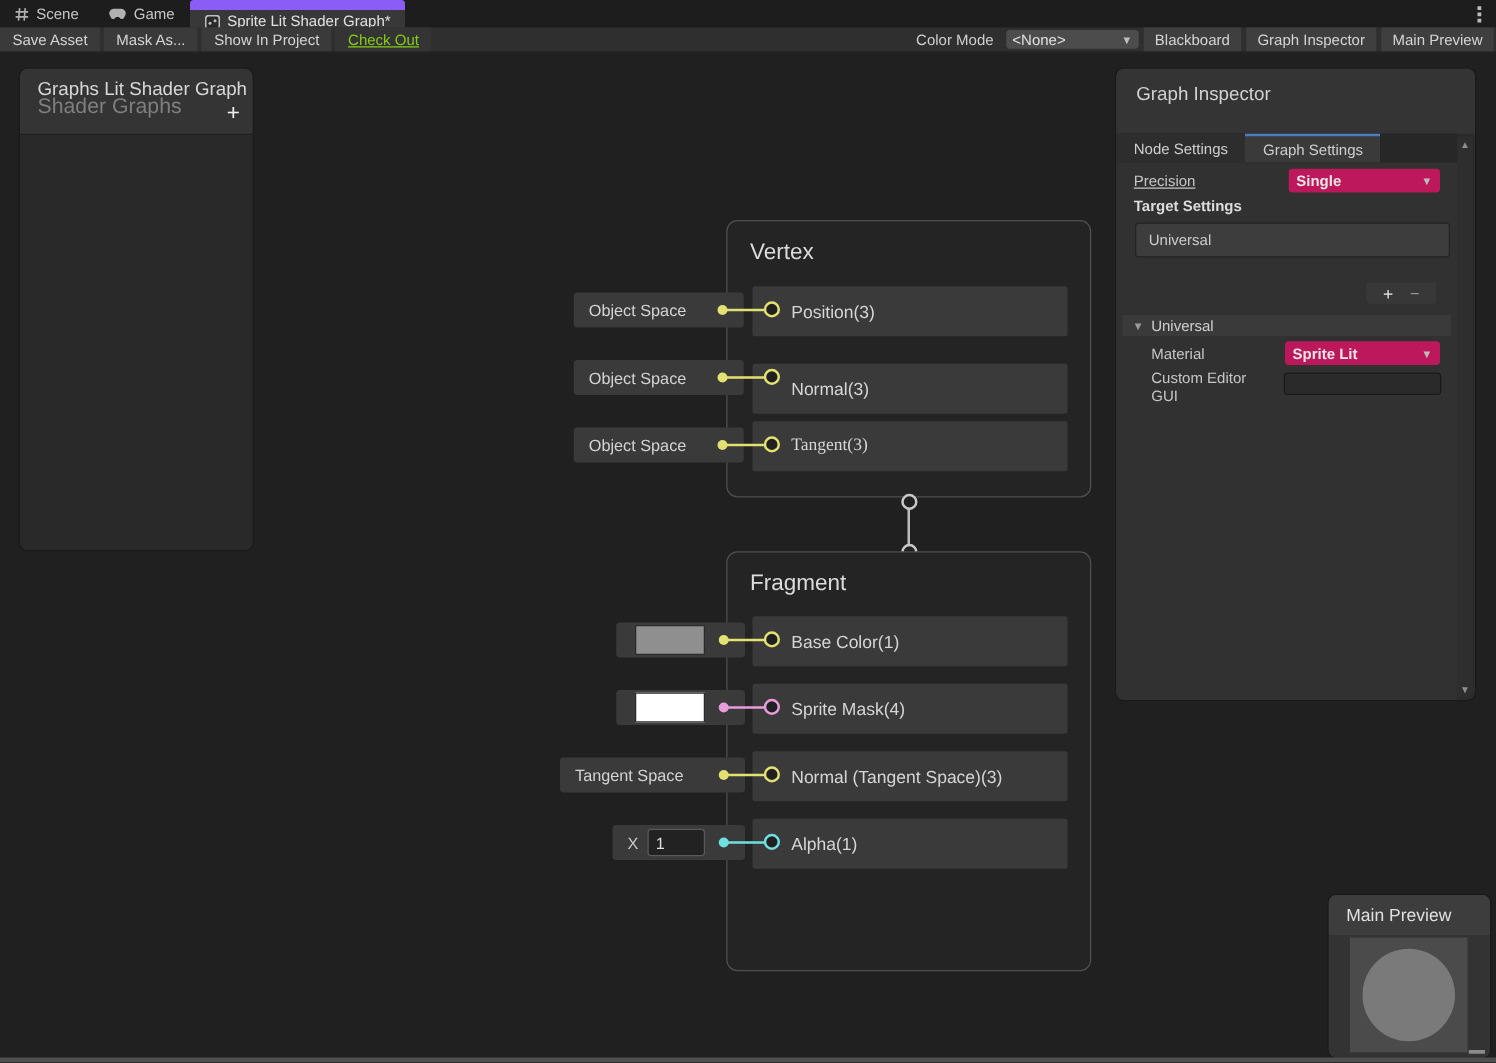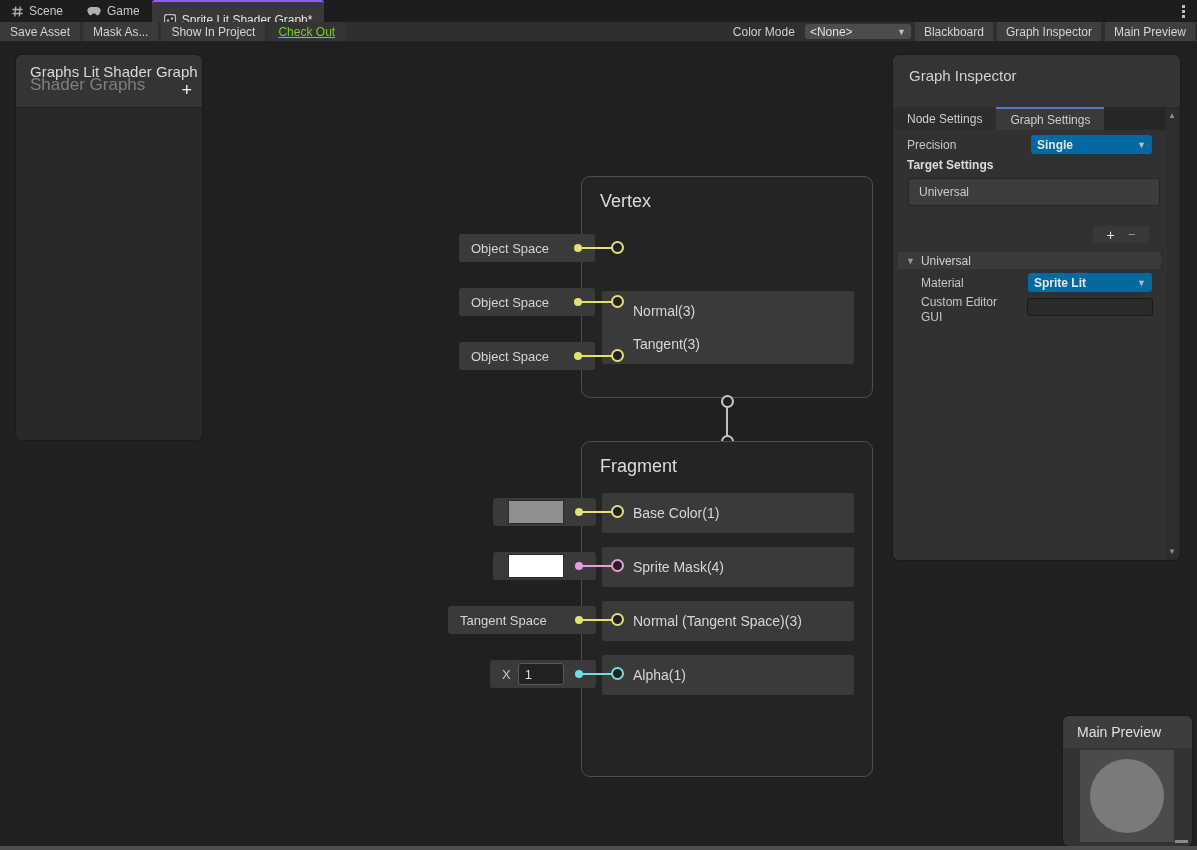--- a/index.html
+++ b/index.html
@@ -7,21 +7,21 @@
     width:1197px;height:850px;
     font-family:"Liberation Sans",sans-serif;
     background:#202020;overflow:hidden;
     -webkit-font-smoothing:antialiased;
   }
   #window{position:relative;width:1197px;height:850px;background:#202020;}
 
   
   .tabbar{position:absolute;left:0;top:0;width:1197px;height:22px;background:#1d1d1d;display:flex;align-items:stretch;}
   .tab{display:flex;align-items:center;gap:6px;padding:0 12px;font-size:12px;color:#c8c8c8;cursor:default;}
-  .tab.active{background:#383838;border-top:2px solid #8b5cf6;padding-top:16px;color:#e2e2e2;border-radius:3px 3px 0 0;}
+  .tab.active{background:#383838;border-top:8px solid #8b5cf6;padding-top:16px;color:#e2e2e2;border-radius:3px 3px 0 0;align-items:flex-end;}
   .tab-icon{display:inline-flex;align-items:center;}
   .overflow-menu{margin-left:auto;display:flex;align-items:center;padding:0 12px;color:#c9c9c9;font-size:13px;letter-spacing:0;}
   .dots{display:inline-flex;flex-direction:column;gap:2px;}
   .dots i{width:3px;height:3px;background:#bdbdbd;border-radius:0;}
 
   
   .toolbar{position:absolute;left:0;top:22px;width:1197px;height:19px;background:#2f2f2f;border-bottom:1px solid #232323;display:flex;align-items:stretch;font-size:12px;color:#d4d4d4;}
   .tbtn{display:flex;align-items:center;padding:0 10px;background:#3a3a3a;margin-right:3px;white-space:nowrap;}
   .tbtn.disabled{color:#84cc16;background:#343434;text-decoration:underline;}
   .toolbar-right{margin-left:auto;display:flex;align-items:center;gap:4px;padding-right:2px;}
@@ -58,21 +58,21 @@
   .vcircle{position:absolute;width:9px;height:9px;border:2px solid #c8c8c8;border-radius:50%;background:#202020;}
 
   
   .gi-header{background:#343434;border-radius:6px 6px 0 0;height:52px;position:relative;}
   .gi-title{position:absolute;left:16px;top:12px;font-size:15px;color:#d2d2d2;}
   .gi-tabs{position:absolute;left:0;top:52px;right:14px;height:23px;background:#272727;display:flex;}
   .gi-tab{display:flex;align-items:center;padding:0 14px;font-size:12px;color:#cecece;background:#2d2d2d;}
   .gi-tab.active{background:#3a3a3a;border-top:2px solid #4f7dbf;padding-top:0;}
   .gi-content{position:absolute;left:0;top:75px;right:14px;bottom:0;background:#313131;border-radius:0 0 0 6px;font-size:12px;color:#c6c6c6;}
   .gi-row{position:absolute;left:14px;}
-  .dd{position:absolute;height:19px;background:#0369a1;border-radius:3px;display:flex;align-items:center;justify-content:space-between;padding:0 6px;box-sizing:border-box;font-weight:bold;color:#e6e6e6;}
+  .dd{position:absolute;height:19px;background:#be185d;border-radius:3px;display:flex;align-items:center;justify-content:space-between;padding:0 6px;box-sizing:border-box;font-weight:bold;color:#e6e6e6;}
   .dd .caret{font-size:9px;color:#bdbdbd;font-weight:normal;}
   .bold-label{font-weight:bold;color:#dcdcdc;}
   .targets-box{position:absolute;left:15px;top:122px;width:250px;border:1px solid #242424;border-radius:3px;overflow:hidden;}
   .targets-head{height:21px;background:#333333;border-bottom:1px solid #272727;display:flex;align-items:center;padding-left:8px;color:#c4c4c4;}
   .target-row{height:26px;background:#3d3d3d;display:flex;align-items:center;padding-left:10px;color:#cccccc;}
   .pm-bar{position:absolute;left:200px;top:170px;width:56px;height:17px;background:#383838;border-radius:0 0 3px 3px;display:flex;align-items:center;justify-content:space-evenly;}
   .pm-bar .plus{color:#e8e8e8;font-size:14px;line-height:14px;}
   .pm-bar .minus{color:#9a9a9a;font-size:13px;line-height:13px;}
   .foldout{position:absolute;left:5px;top:197px;width:263px;height:17px;background:#3a3a3a;display:flex;align-items:center;gap:6px;padding-left:8px;box-sizing:border-box;color:#d0d0d0;}
   .tri{font-size:9px;color:#9a9a9a;}
@@ -151,24 +151,27 @@
     <div class="bb-header">
       <div class="bb-title">Graphs Lit Shader Graph</div>
       <div class="bb-sub">Shader Graphs</div>
       <div class="bb-add">+</div>
     </div>
     <div class="bb-body"></div>
   </div>
 
   <div class="node" style="left:581px;top:176px;width:292px;height:222px;">
     <div class="node-title">Vertex</div>
+    <div class="node-row" style="top:52px;">
+      <span>Position(3)</span>
+    </div>
     <div class="node-row" style="top:114px;">
       <span>Normal(3)</span>
     </div>
-    <div class="node-row" style="top:147px;">
+    <div class="node-row" style="top:160px;font-family:Liberation Serif, serif;">
       <span>Tangent(3)</span>
     </div>
   </div>
 
   <div class="pill" style="left:459px;top:234px;width:136px;">
     <span>Object Space</span>
     <span class="dot" style="background: rgb(227, 225, 114);"></span>
   </div>
   <div class="edge" style="left: 578px; top: 247px; width: 36px; background: rgb(227, 225, 114);"></div>
   <div class="port-ring" style="left: 611px; top: 241px; border-color: rgb(227, 225, 114);"></div>
@@ -238,21 +241,21 @@
 
   <div class="panel" style="left:893px;top:55px;width:287px;height:505px;background:#2b2b2b;">
     <div class="gi-header">
       <div class="gi-title">Graph Inspector</div>
     </div>
     <div class="gi-tabs">
       <div class="gi-tab">Node Settings</div>
       <div class="gi-tab active">Graph Settings</div>
     </div>
     <div class="gi-content">
-      <div class="gi-row" style="top:8px;">Precision</div>
+      <div class="gi-row" style="top:8px;text-decoration:underline;">Precision</div>
       <div class="dd" style="left:138px;top:5px;width:121px;">
         <span>Single</span>
         <span class="caret">▼</span>
       </div>
       <div class="gi-row bold-label" style="top:28px;">Target Settings</div>
 
       <div class="targets-box" style="top:48px;">
         <div class="target-row">Universal</div>
       </div>
       <div class="pm-bar" style="top:96px;">

